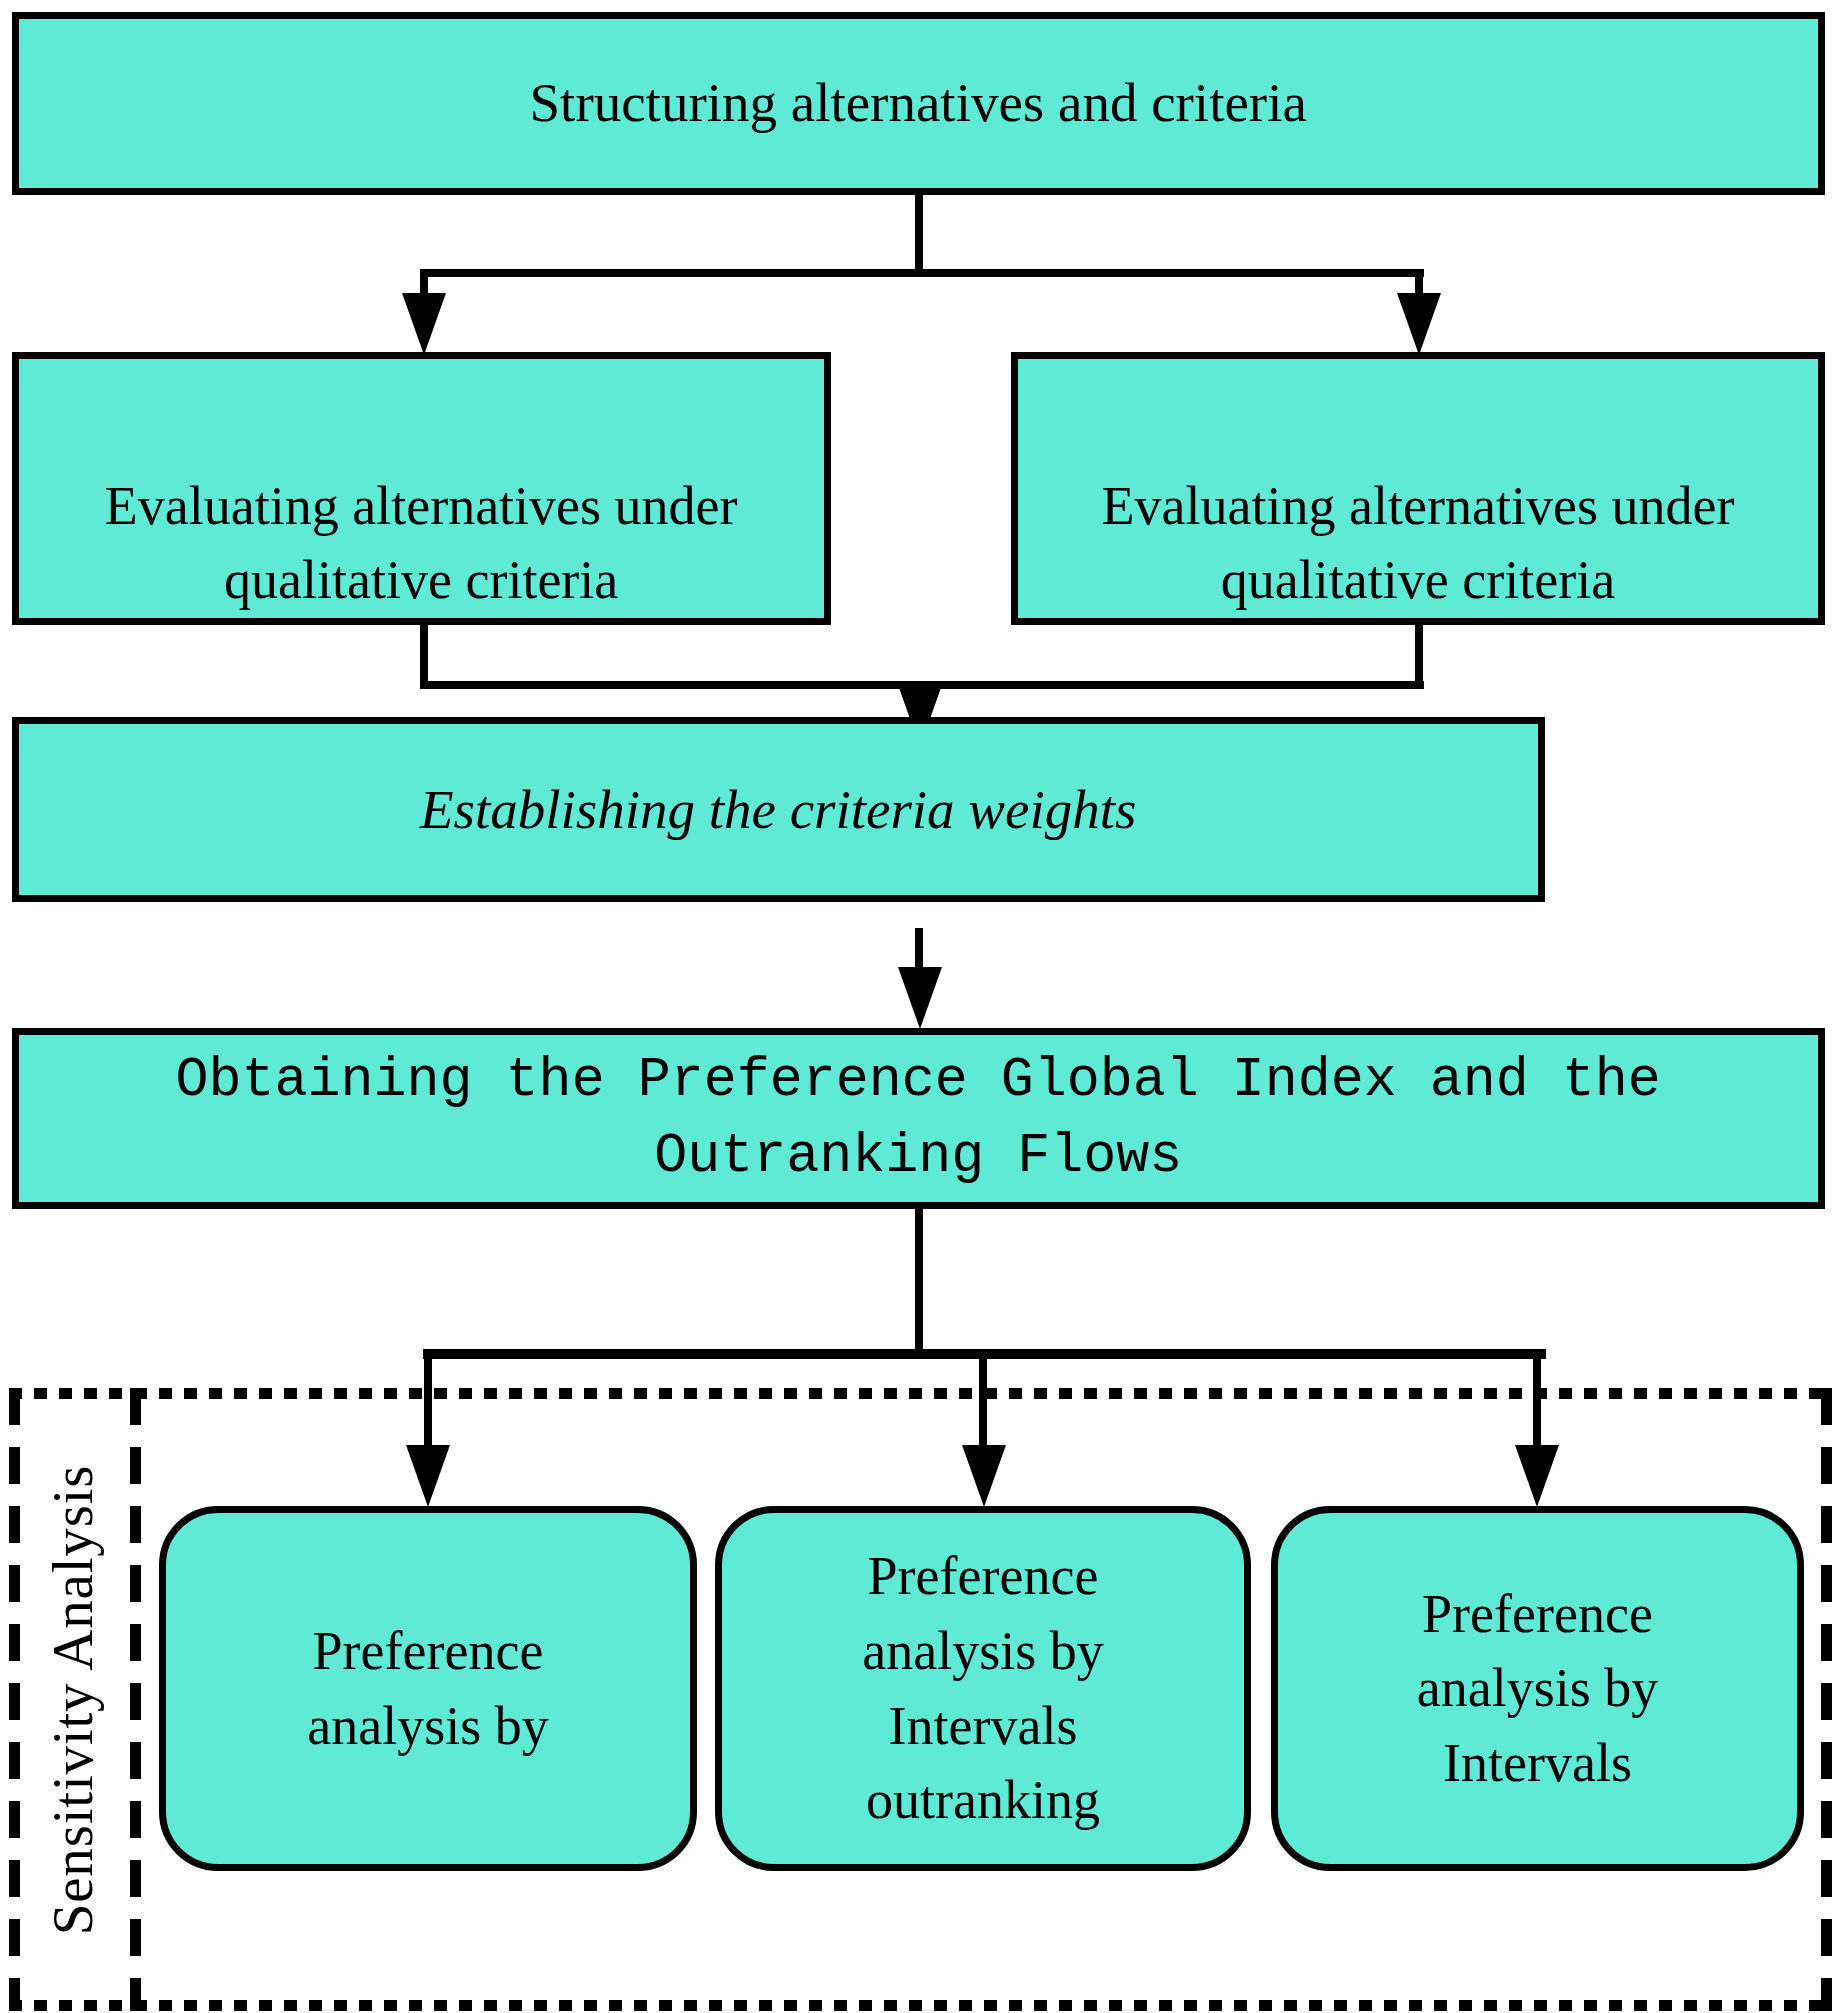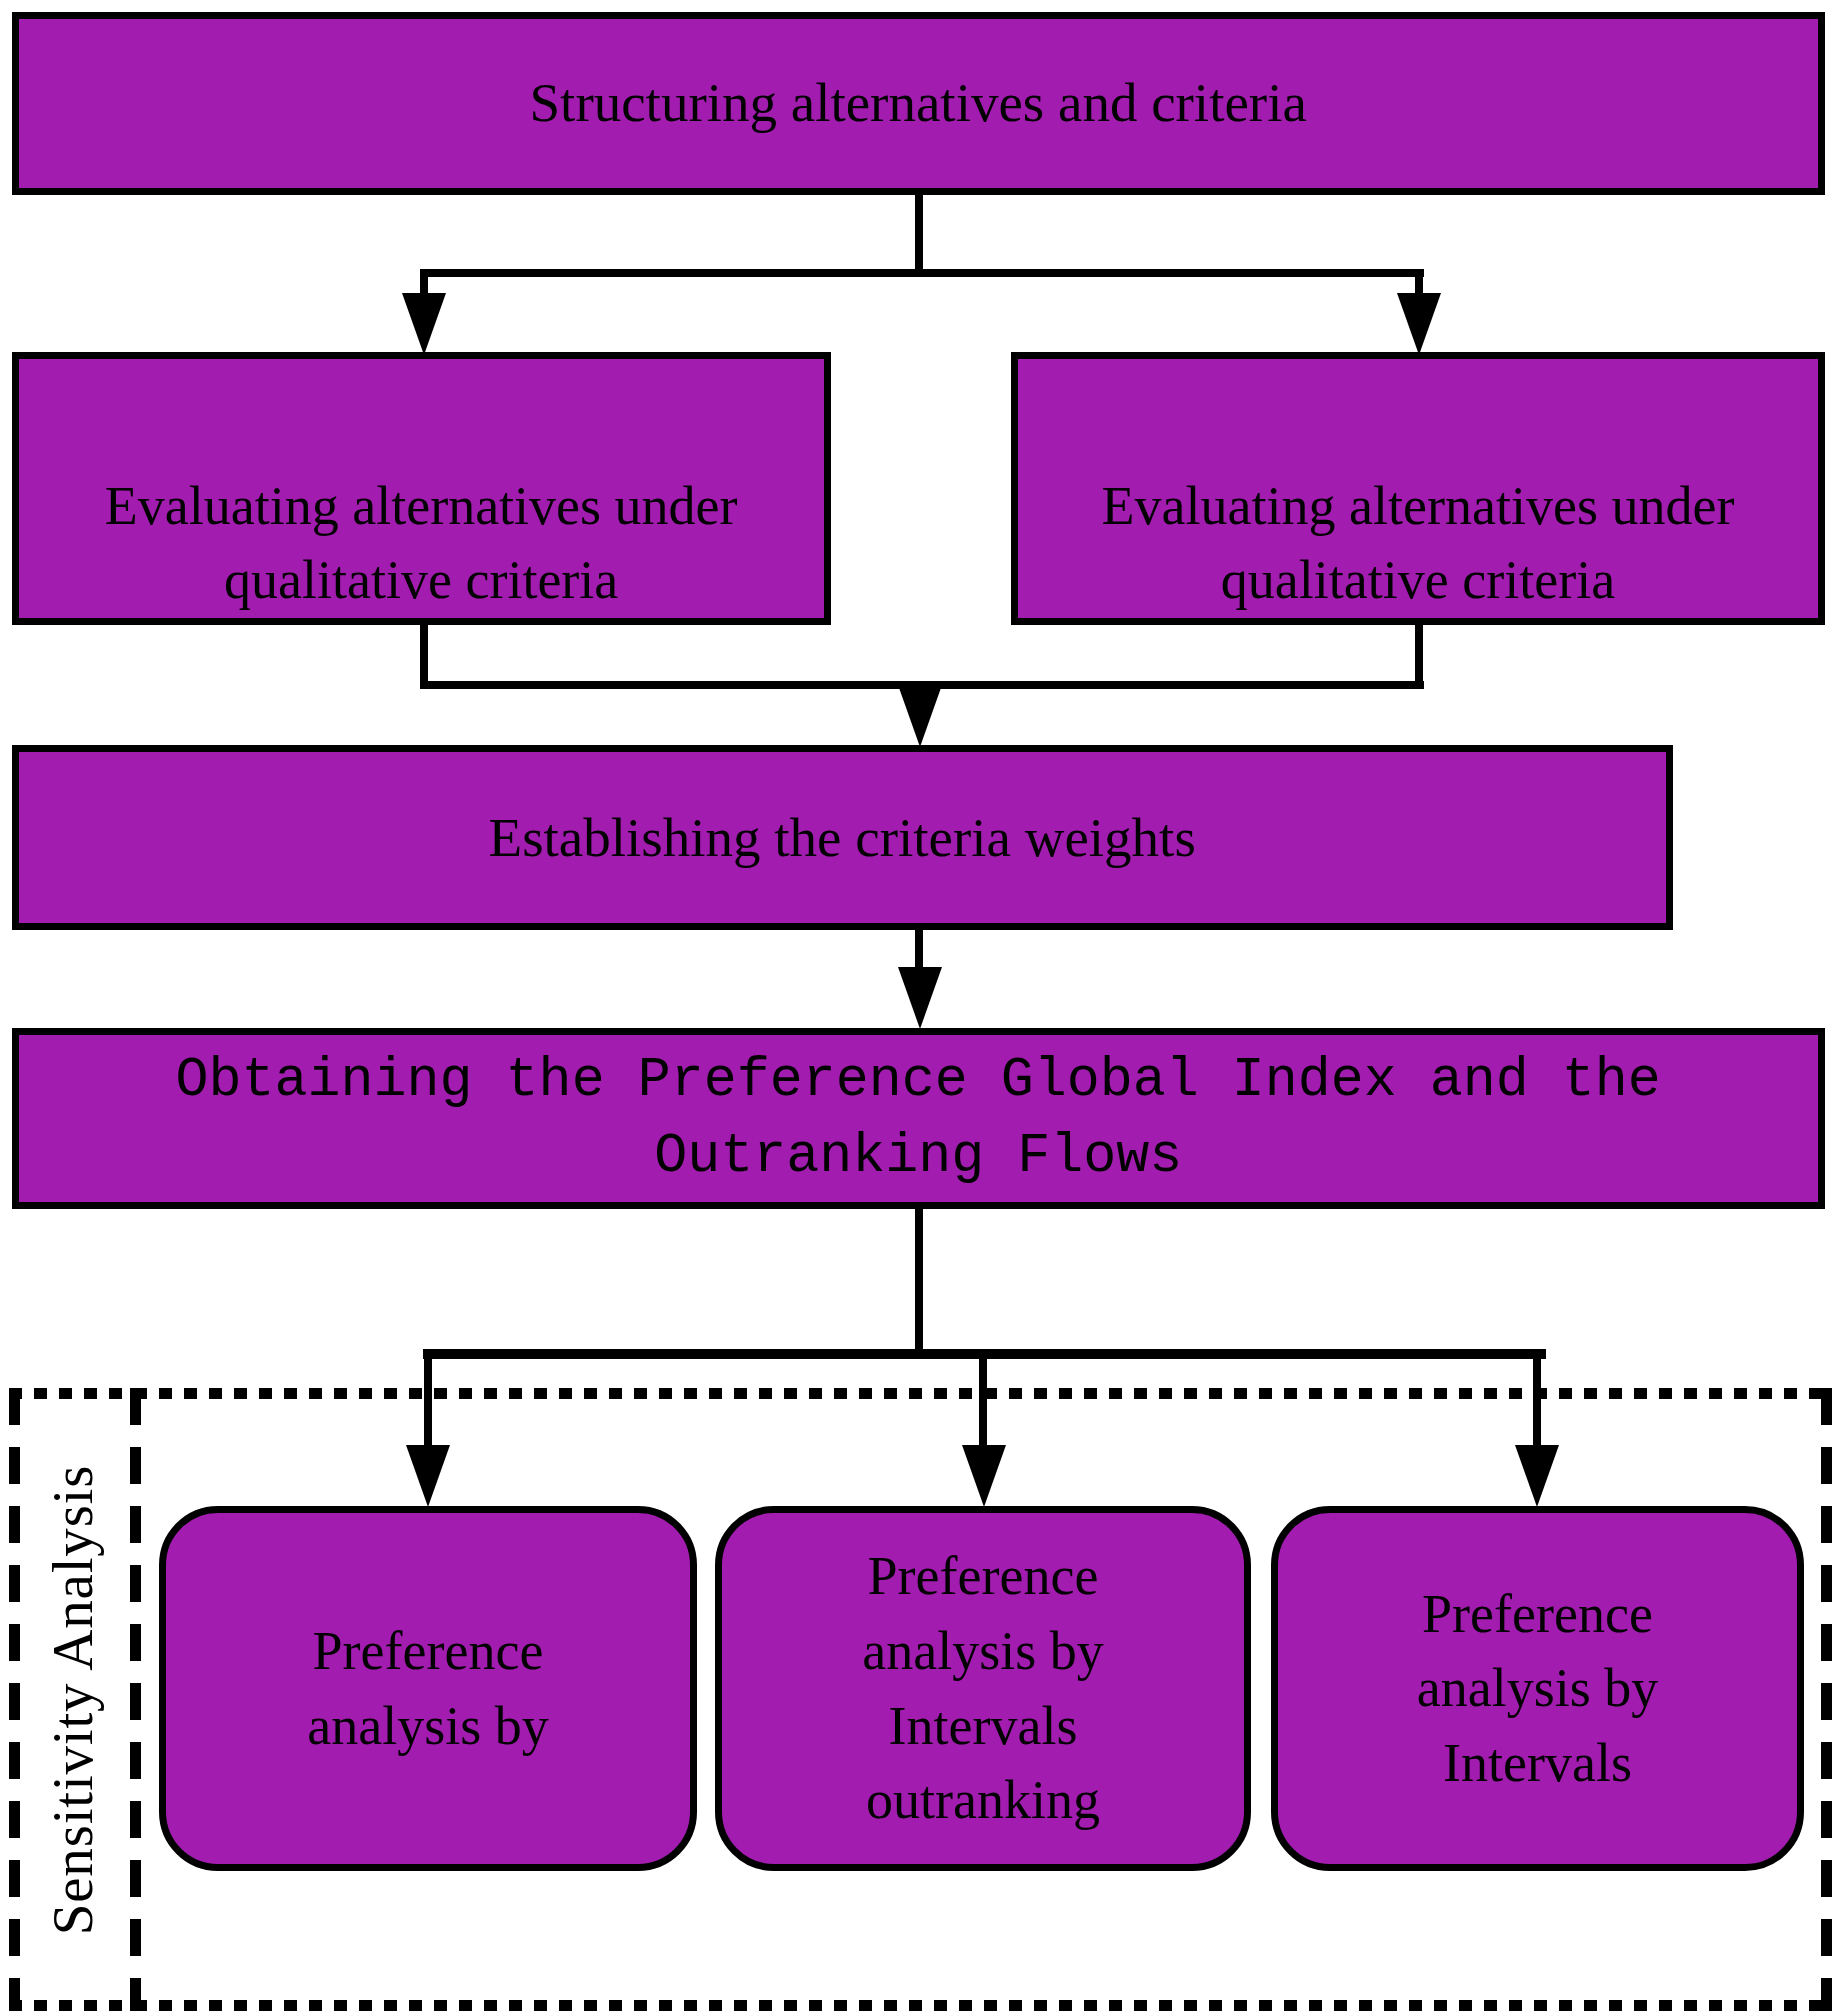--- a/index.html
+++ b/index.html
@@ -13,21 +13,21 @@
     height: 2014px;
     background: #ffffff;
     font-family: "Liberation Serif", "DejaVu Serif", serif;
     color: #000000;
     overflow: hidden;
   }
   
   .box {
     position: absolute;
     box-sizing: border-box;
-    background: #a21caf;
+    background: #5eead4;
     border: 7.6px solid #000000;
     display: flex;
     align-items: center;
     justify-content: center;
     text-align: center;
     font-size: 55px;
     line-height: 1.38;
   }
   .box.small-text { font-size: 54px; align-items: flex-end; }
   .rounded {
@@ -98,21 +98,21 @@
       <span>qualitative criteria</span>
     </div>
   </div>
 
   <div class="line" style="left:420px; top:623px; width:8.4px; height:66px;"></div>
   <div class="line" style="left:1415px; top:623px; width:8.4px; height:66px;"></div>
   <div class="line" style="left:420px; top:681px; width:1004px; height:8.4px;"></div>
   <div class="line" style="left:915px; top:681px; width:8.4px; height:13.4px;"></div>
   <div class="arrowhead" style="left:898px; top:685px;"></div>
 
-  <div class="box" style="left:11.7px; top:745px; width:1661px; height:185px;">
+  <div class="box" style="left:11.7px; top:717px; width:1533px; height:185px;font-style:italic;">
     <span>Establishing the criteria weights</span>
   </div>
 
   <div class="line" style="left:915px; top:928px; width:8.4px; height:49px;"></div>
   <div class="arrowhead" style="left:898px; top:967px;"></div>
 
   <div class="box" style="left:11.7px; top:1028px; width:1813px; height:181px;font-family:Liberation Mono, monospace;">
     <span>Obtaining the Preference Global Index and the Outranking Flows</span>
   </div>
 

